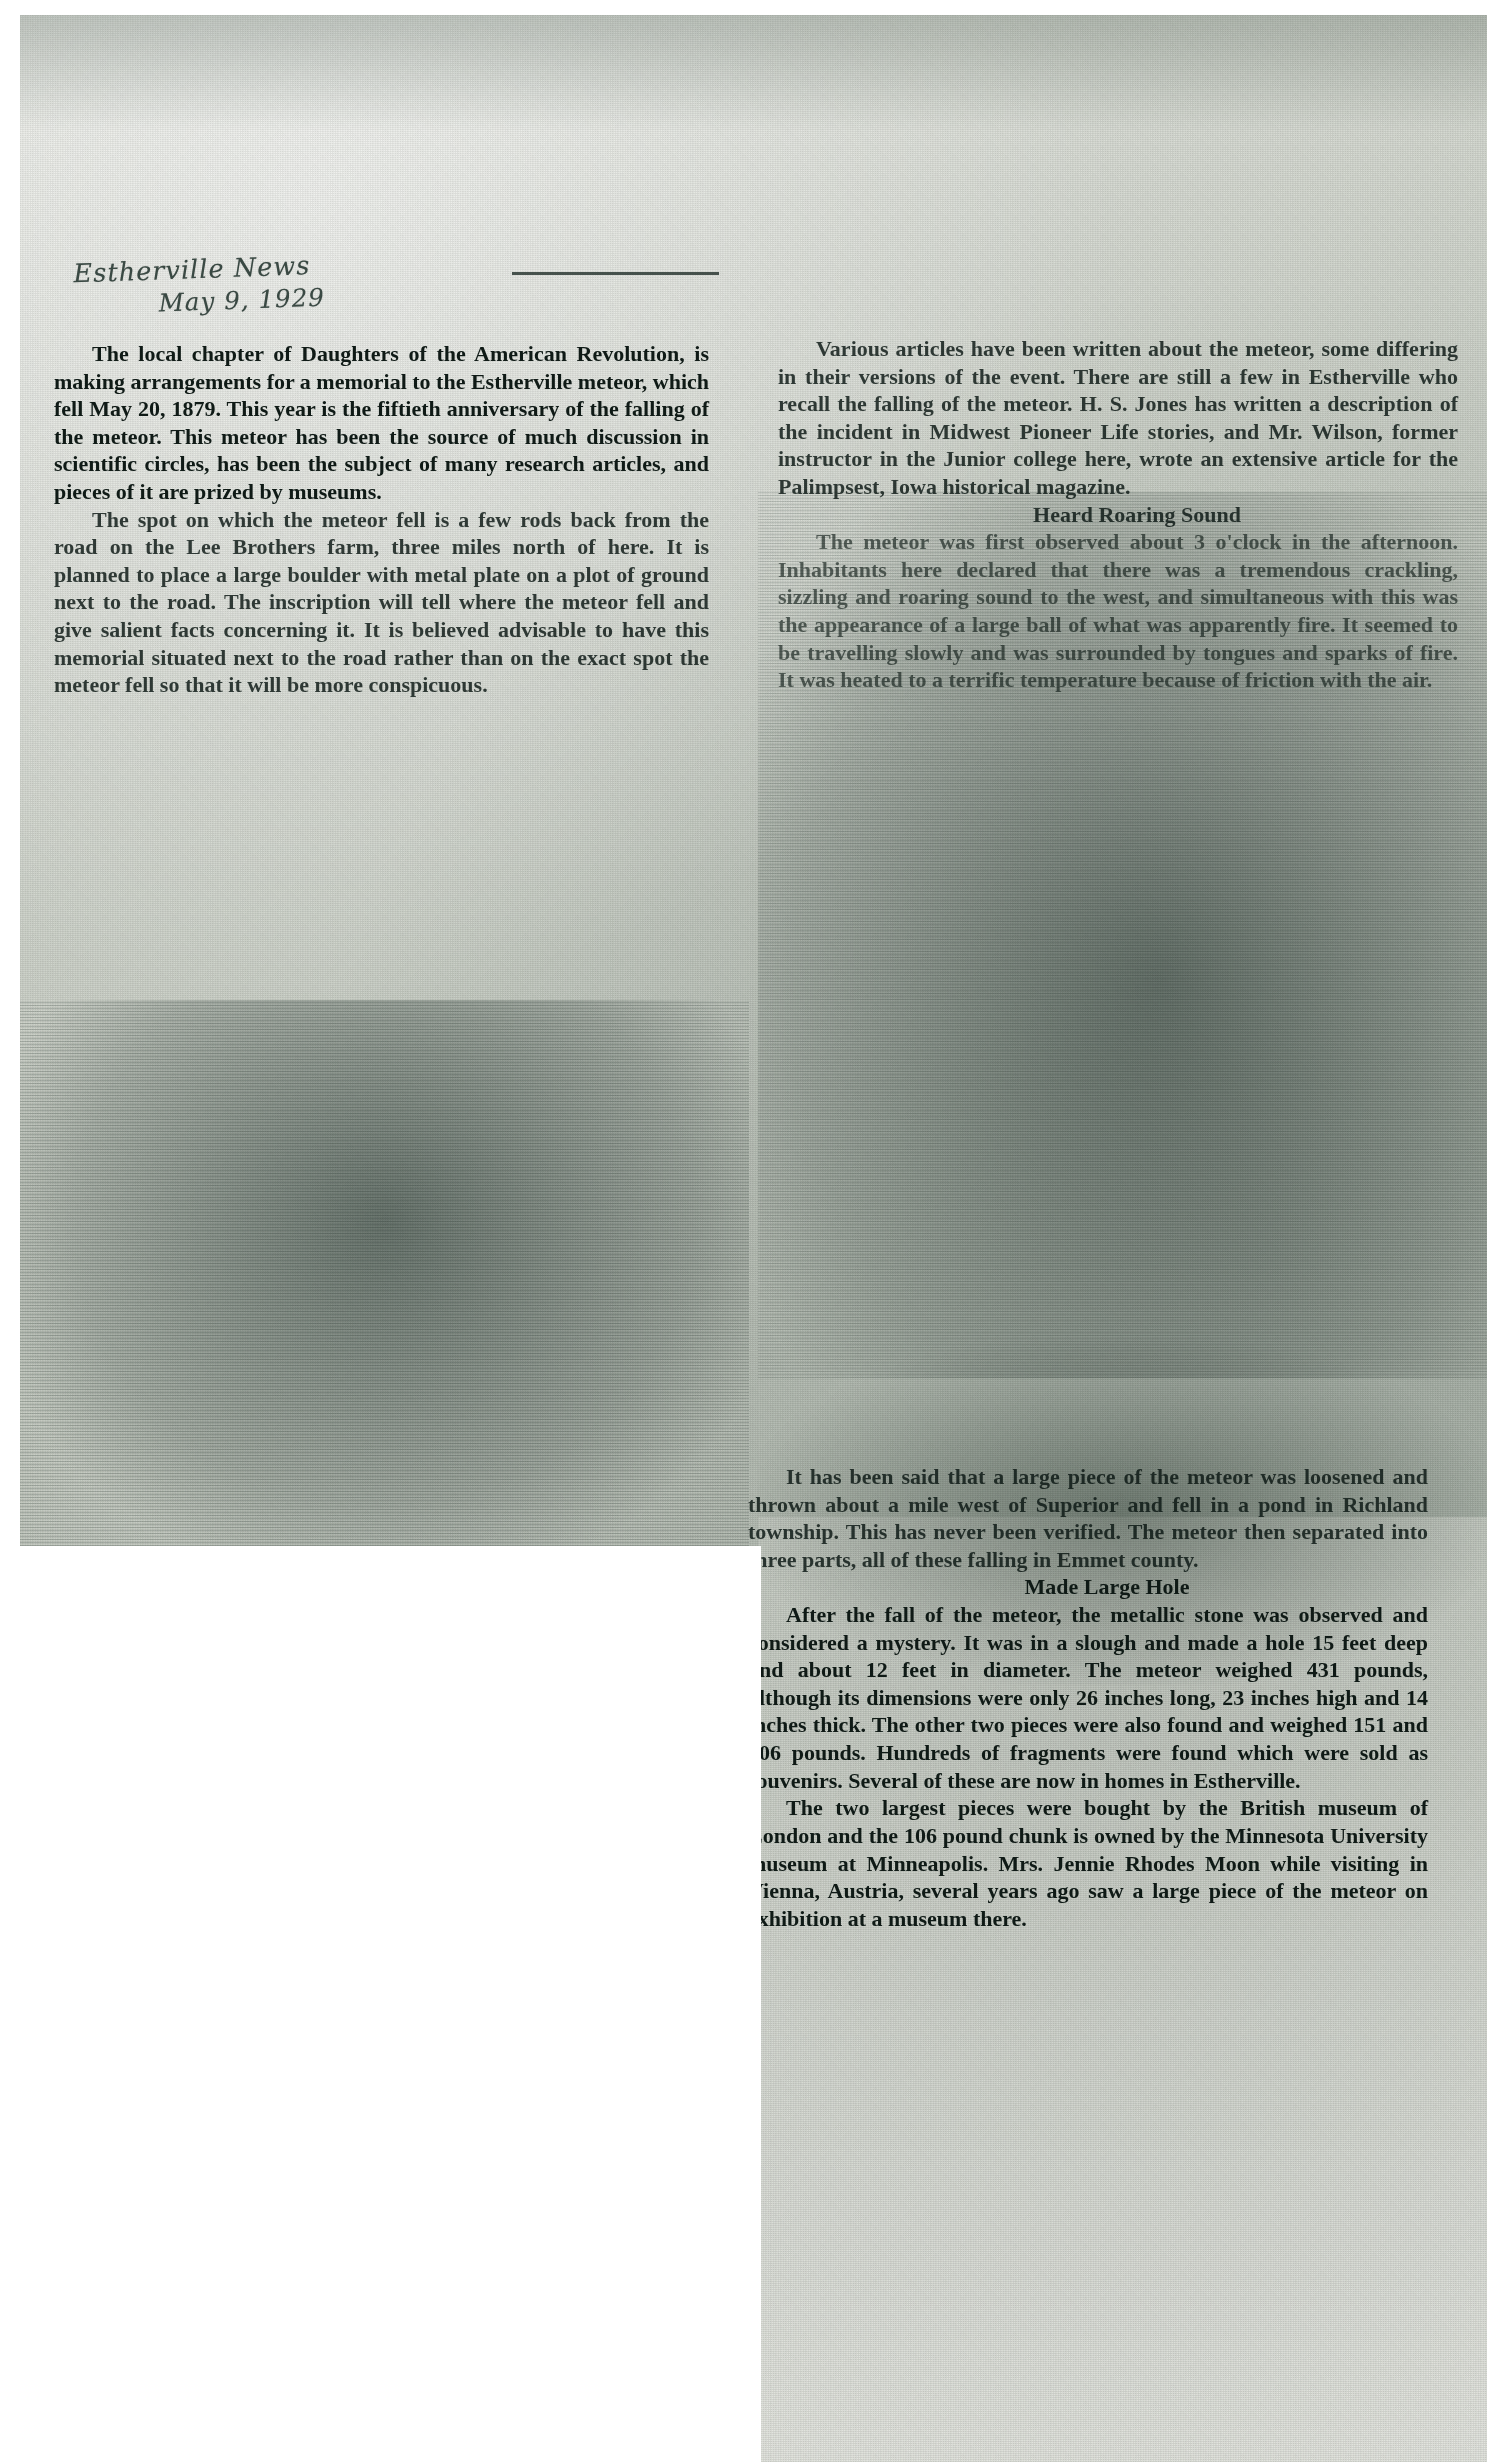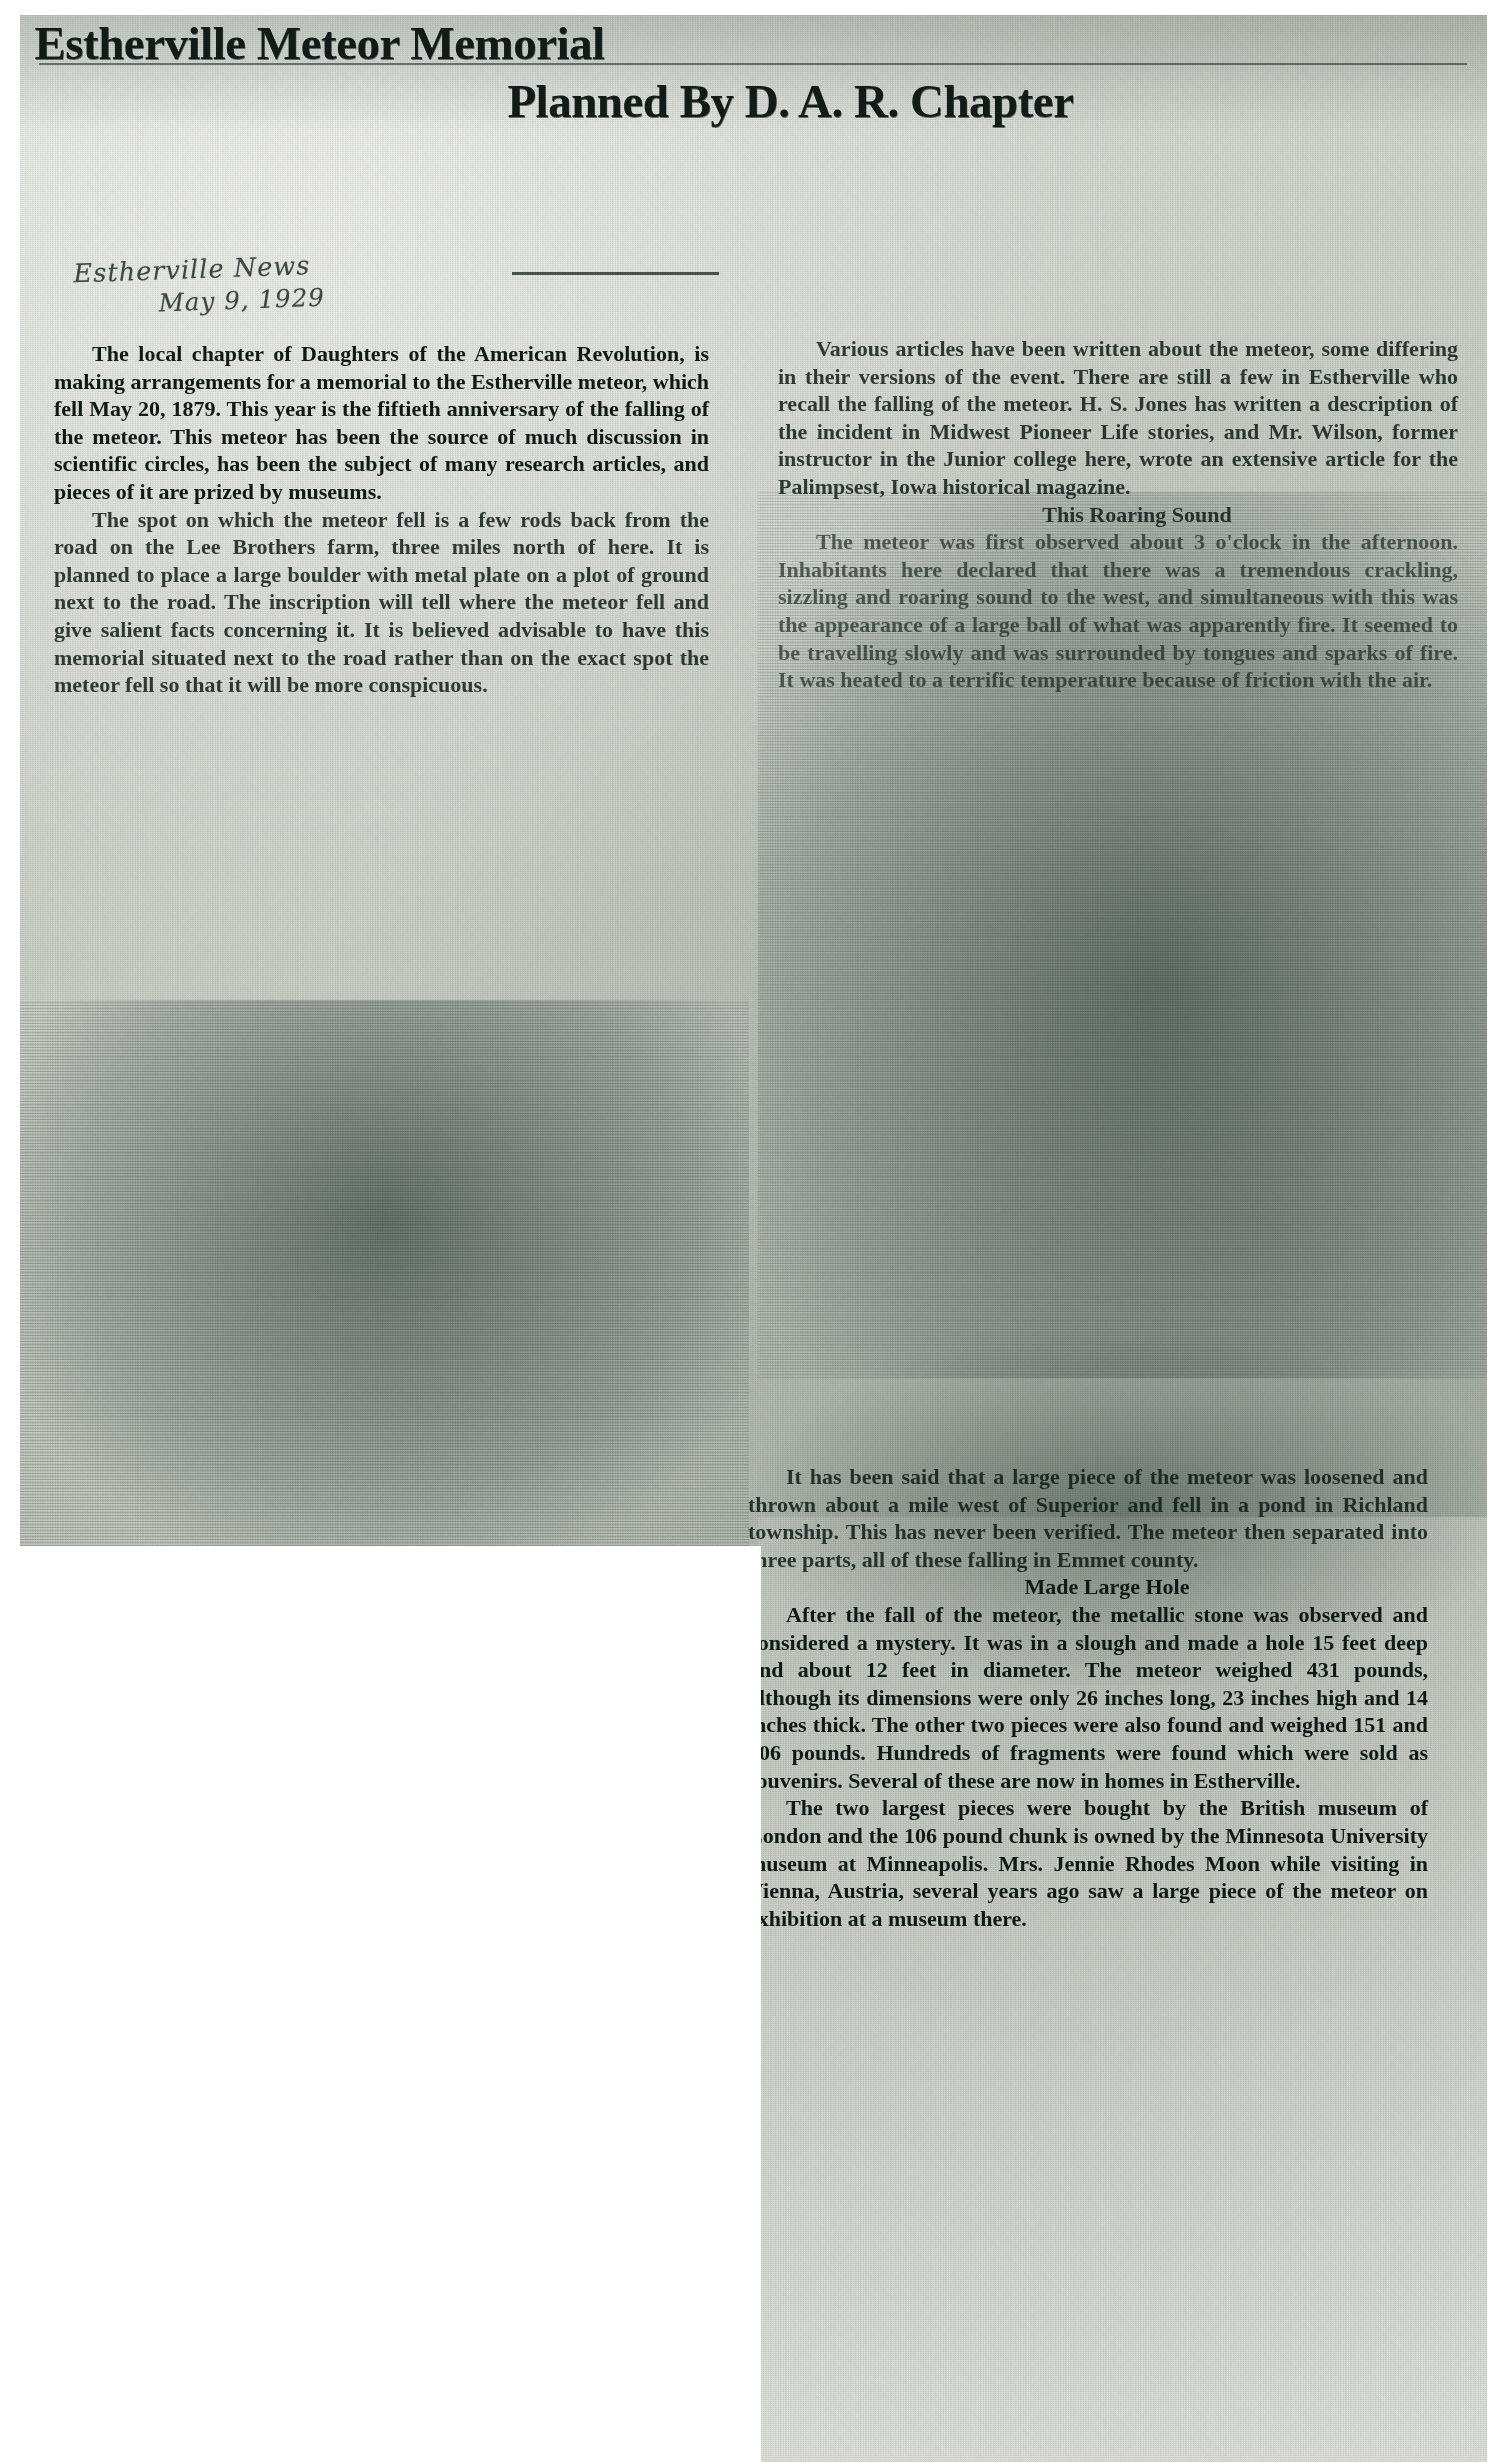--- a/index.html
+++ b/index.html
@@ -247,41 +247,36 @@
 <div class="clipping">
 
   <div class="paper"></div>
   <div class="paper-lower"></div>
 
   <div class="stain-d"></div>
   <div class="stain-a"></div>
   <div class="stain-b"></div>
   <div class="stain-c"></div>
 
-  <div class="headline">
-    <div class="headline-rule"></div>
-    <div class="headline-line1">Estherville Meteor Memorial</div>
-    <div class="headline-line2">Planned By D. A. R. Chapter</div>
-  </div>
 
   <div class="headline-rule2"></div>
 
   <div class="handwritten">
     <span>Estherville News</span>
     <span class="hw-date">May 9, 1929</span>
   </div>
 
   <div class="col col-left">
     <p>The local chapter of Daughters of the American Revolution, is making arrangements for a memorial to the Estherville meteor, which fell May 20, 1879. This year is the fiftieth anniversary of the falling of the meteor. This meteor has been the source of much discussion in scientific circles, has been the subject of many research articles, and pieces of it are prized by museums.</p>
     <p class="faded-1">The spot on which the meteor fell is a few rods back from the road on the Lee Brothers farm, three miles north of here. It is planned to place a large boulder with metal plate on a plot of ground next to the road. The inscription will tell where the meteor fell and give salient facts concerning it. It is believed advisable to have this memorial situated next to the road rather than on the exact spot the meteor fell so that it will be more conspicuous.</p>
   </div>
 
   <div class="col col-right-top">
     <p class="faded-1">Various articles have been written about the meteor, some differing in their versions of the event. There are still a few in Estherville who recall the falling of the meteor. H. S. Jones has written a description of the incident in Midwest Pioneer Life stories, and Mr. Wilson, former instructor in the Junior college here, wrote an extensive article for the Palimpsest, Iowa historical magazine.</p>
-    <p class="subhead faded-1">This Roaring Sound</p>
+    <p class="subhead faded-1">Heard Roaring Sound</p>
     <p class="faded-2">The meteor was first observed about 3 o'clock in the afternoon. Inhabitants here declared that there was a tremendous crackling, sizzling and roaring sound to the west, and simultaneous with this was the appearance of a large ball of what was apparently fire. It seemed to be travelling slowly and was surrounded by tongues and sparks of fire. It was heated to a terrific temperature because of friction with the air.</p>
   </div>
 
   <div class="col col-right-bottom">
     <p class="faded-1">It has been said that a large piece of the meteor was loosened and thrown about a mile west of Superior and fell in a pond in Richland township. This has never been verified. The meteor then separated into three parts, all of these falling in Emmet county.</p>
     <p class="subhead">Made Large Hole</p>
     <p>After the fall of the meteor, the metallic stone was observed and considered a mystery. It was in a slough and made a hole 15 feet deep and about 12 feet in diameter. The meteor weighed 431 pounds, although its dimensions were only 26 inches long, 23 inches high and 14 inches thick. The other two pieces were also found and weighed 151 and 106 pounds. Hundreds of fragments were found which were sold as souvenirs. Several of these are now in homes in Estherville.</p>
     <p>The two largest pieces were bought by the British museum of London and the 106 pound chunk is owned by the Minnesota University museum at Minneapolis. Mrs. Jennie Rhodes Moon while visiting in Vienna, Austria, several years ago saw a large piece of the meteor on exhibition at a museum there.</p>
   </div>
 

